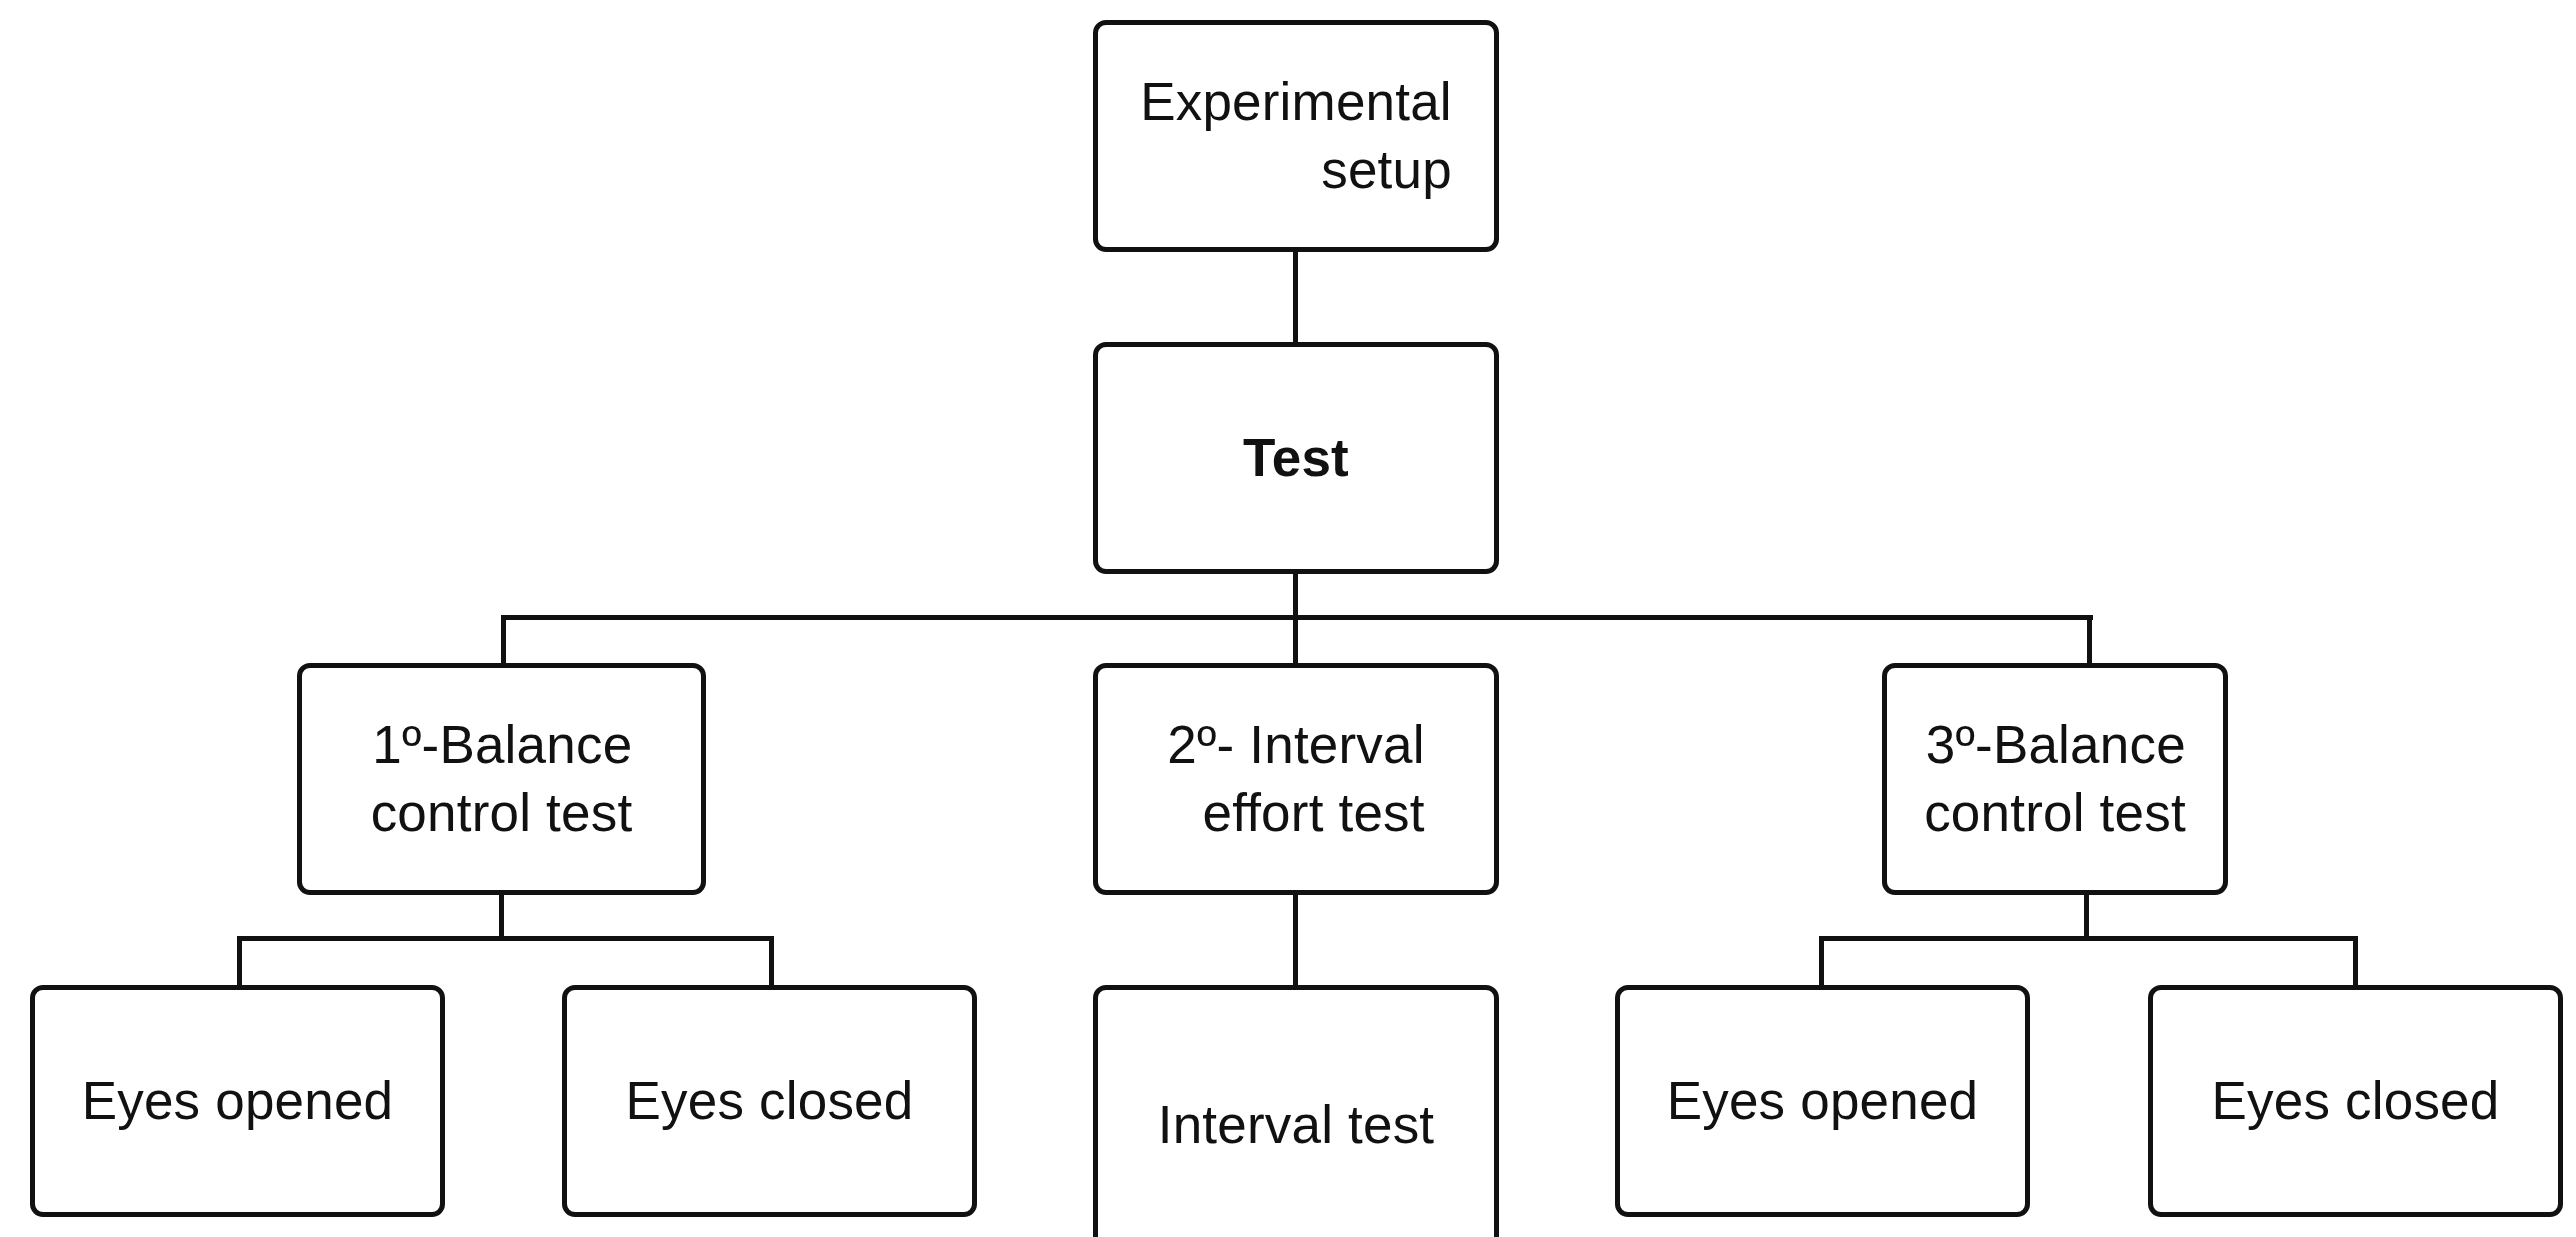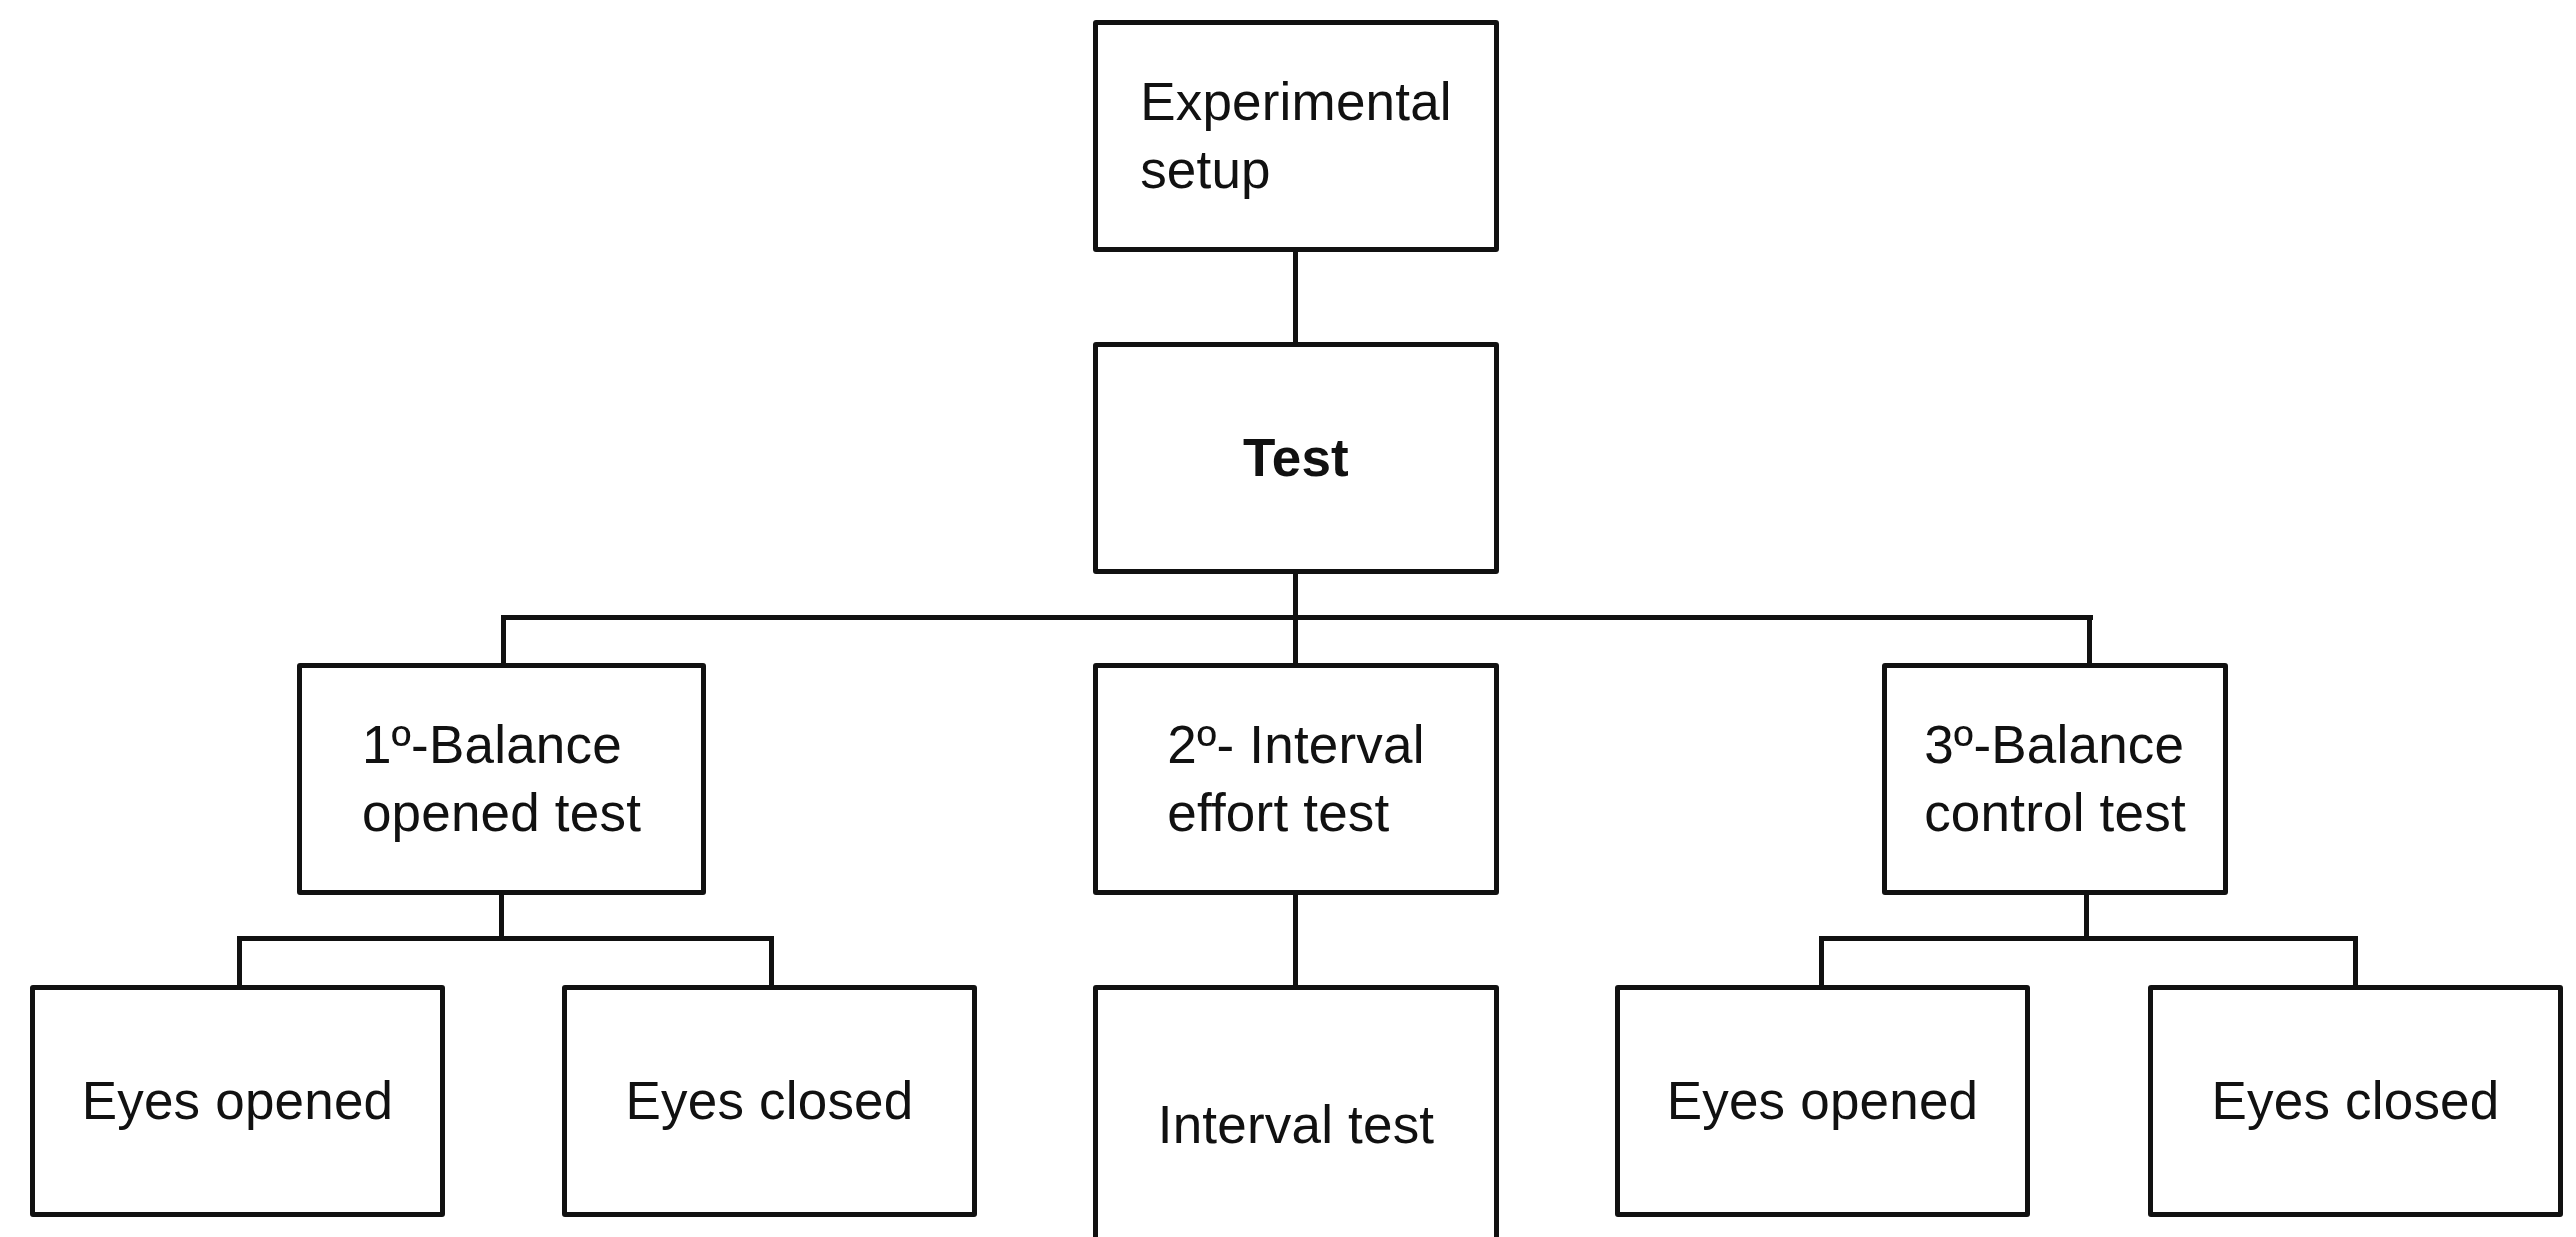--- a/index.html
+++ b/index.html
@@ -14,26 +14,26 @@
     position: relative;
     width: 2576px;
     height: 1238px;
     background: #ffffff;
     overflow: hidden;
   }
   .node {
     position: absolute;
     box-sizing: border-box;
     border: 5.3px solid #111111;
-    border-radius: 3px;
+    border-radius: 13px;
     background: #ffffff;
     display: flex;
     align-items: center;
     justify-content: center;
-    text-align: left;
+    text-align: right;
     color: #111111;
     font-size: 53px;
     line-height: 1.28;
     letter-spacing: 0.2px;
     padding: 5.3px 16px;
   }
   .node .label {
     display: block;
     white-space: pre-line;
   }
@@ -60,21 +60,21 @@
     <span class="label">Test</span>
   </div>
 
   <div class="edge v" style="left:1293px; top:574px; height:89px;"></div>
   <div class="edge h" style="left:501px; top:615px; width:1592px;"></div>
   <div class="edge v" style="left:501px; top:615px; height:48px;"></div>
   <div class="edge v" style="left:2087px; top:615px; height:48px;"></div>
 
   <div class="node" style="left:297px; top:663px; width:409px; height:232px;">
     <span class="label">1º-Balance
-opened test</span>
+control test</span>
   </div>
 
   <div class="node" style="left:1093px; top:663px; width:406px; height:232px;">
     <span class="label">2º- Interval
 effort test</span>
   </div>
 
   <div class="node" style="left:1882px; top:663px; width:346px; height:232px;">
     <span class="label">3º-Balance
 control test</span>

